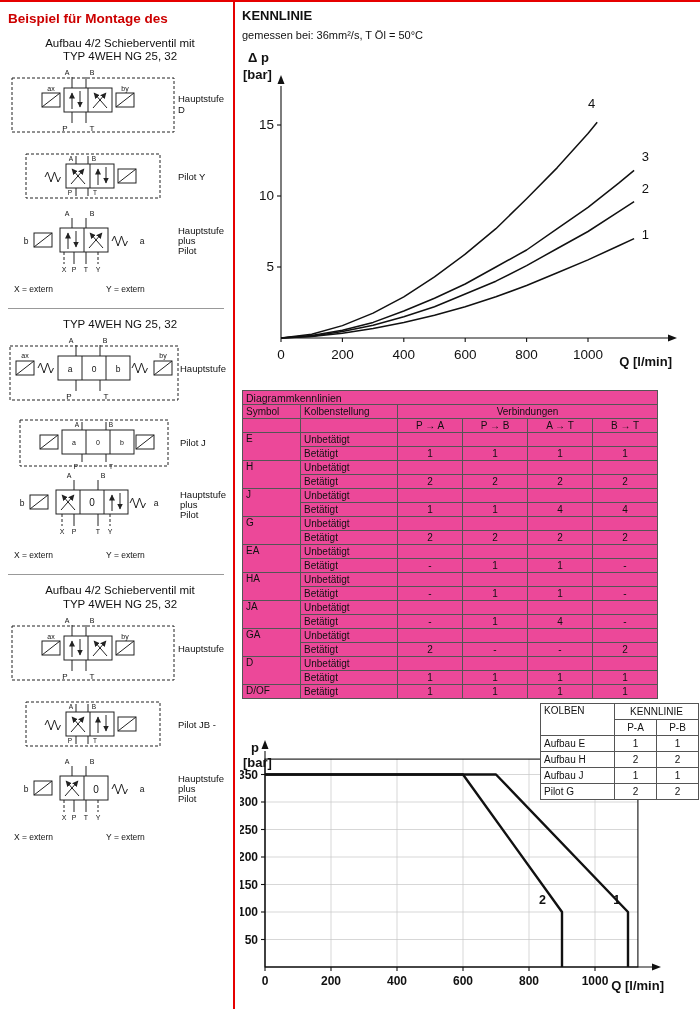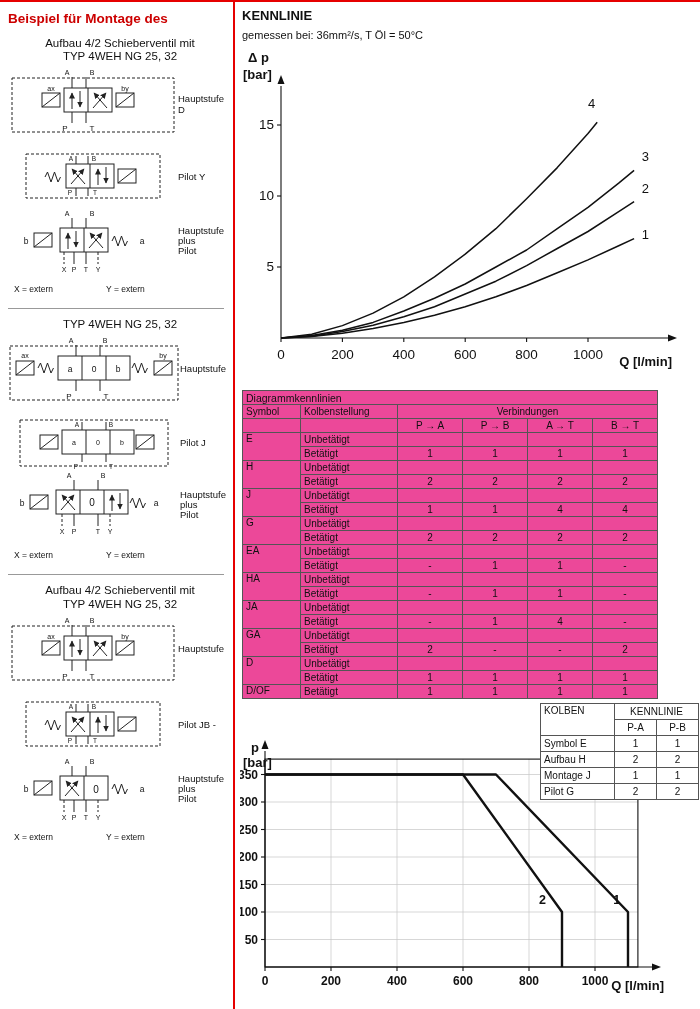--- a/index.html
+++ b/index.html
@@ -548,31 +548,31 @@
           <td rowspan="2" class="kh">KOLBEN</td>
           <td colspan="2" class="val">KENNLINIE</td>
         </tr>
         <tr>
           <td class="val">P-A</td>
           <td class="val">P-B</td>
         </tr>
       </thead>
       <tbody id="kbody">
           <tr>
-            <td class="kl">Symbol E</td>
+            <td class="kl">Aufbau E</td>
             <td class="val">1</td>
             <td class="val">1</td>
           </tr>
           <tr>
             <td class="kl">Aufbau H</td>
             <td class="val">2</td>
             <td class="val">2</td>
           </tr>
           <tr>
-            <td class="kl">Montage J</td>
+            <td class="kl">Aufbau J</td>
             <td class="val">1</td>
             <td class="val">1</td>
           </tr>
           <tr>
             <td class="kl">Pilot G</td>
             <td class="val">2</td>
             <td class="val">2</td>
           </tr>
         </tbody>
     </table>

